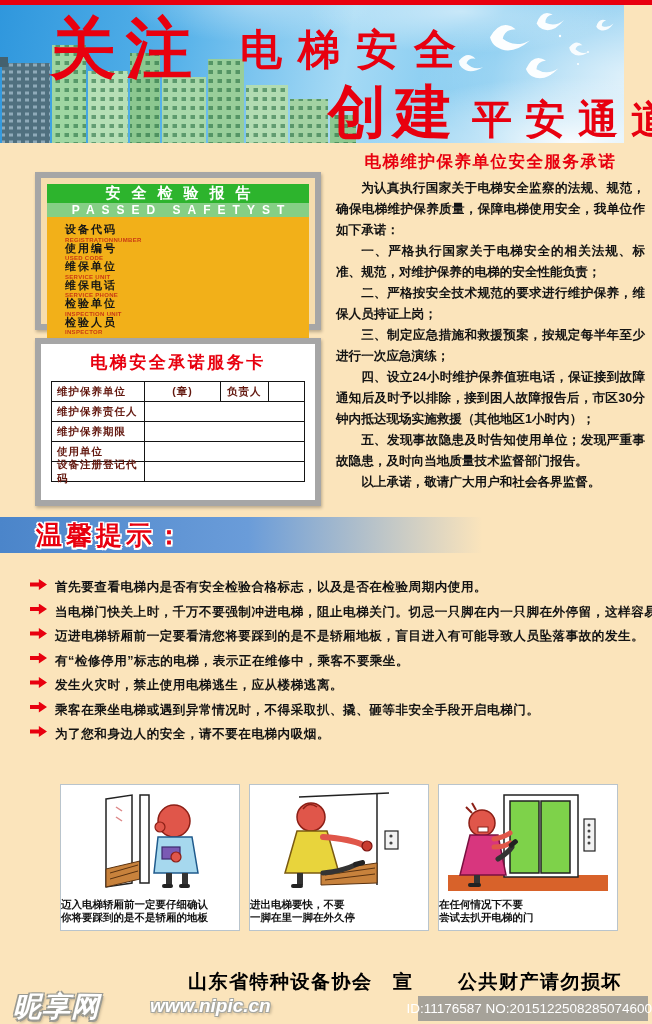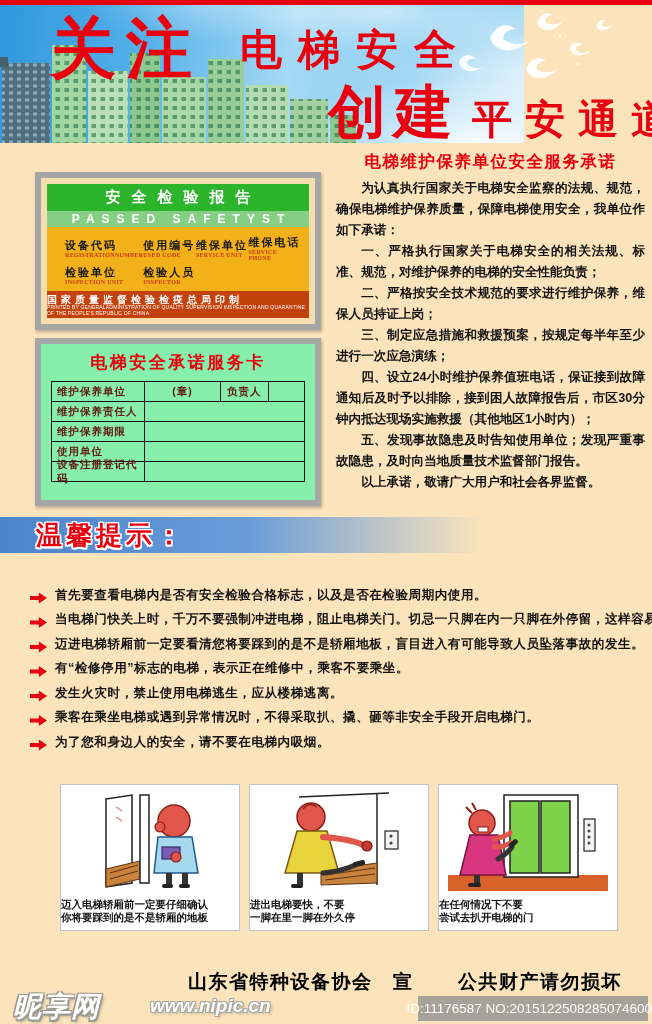--- a/index.html
+++ b/index.html
@@ -1,20 +1,20 @@
 <!DOCTYPE html>
 <html><head>
 <meta charset="utf-8">
 <style>
   html,body{margin:0;padding:0;}
   .poster{position:relative;width:652px;height:1024px;overflow:hidden;background:#fbe4bb;
     font-family:"Liberation Sans","DejaVu Sans",sans-serif;}
 
   
-  .sky{position:absolute;left:0;top:0;width:524px;height:143px;
+  .sky{position:absolute;left:0;top:0;width:624px;height:143px;
     background:
       radial-gradient(ellipse 300px 95px at 92% 100%, rgba(255,255,255,.95), rgba(255,255,255,0) 70%),
       radial-gradient(ellipse 220px 60px at 74% 8%, rgba(255,255,255,.55), rgba(255,255,255,0) 70%),
       radial-gradient(ellipse 320px 120px at 104% 55%, rgba(255,255,255,.75), rgba(255,255,255,0) 72%),
       radial-gradient(ellipse 180px 60px at 40% 0%, rgba(255,255,255,.35), rgba(255,255,255,0) 70%),
       linear-gradient(100deg,#2f97dd 0%,#55b1e9 28%,#a6daf5 55%,#7ac6ef 78%,#9bd3f2 100%);}
   .top-strip{position:absolute;left:0;top:0;width:652px;height:5px;background:#e8000f;}
   .skyline{position:absolute;left:0;bottom:0;}
   .doves{position:absolute;left:430px;top:8px;}
   .h-red{position:absolute;font-weight:bold;color:#e8000f;white-space:nowrap;
@@ -26,32 +26,32 @@
   .h2b{left:472px;top:92px;font-size:40px;letter-spacing:13px;}
 
   
   .cert{position:absolute;left:35px;top:172px;width:286px;height:158px;border:6px solid #a6a6a6;
     background:#f6ddae;padding:6px;box-sizing:border-box;box-shadow:1px 2px 3px rgba(0,0,0,.25);}
   .cert-inner{width:100%;height:100%;display:flex;flex-direction:column;border-radius:32px;}
   .cert-head{height:27px;background:#2db42d;color:#fff;font-weight:bold;font-size:15px;
     letter-spacing:11px;display:flex;align-items:center;justify-content:center;padding-left:11px;box-sizing:border-box;}
   .cert-sub{height:16px;background:#85cf85;color:#fff;font-weight:bold;font-size:12px;
     letter-spacing:7px;display:flex;align-items:center;justify-content:center;padding-left:7px;box-sizing:border-box;}
-  .cert-body{flex:1;background:#f2b019;display:grid;grid-template-columns:1fr 1fr 1fr 1fr;
-    padding:7px 8px 3px 18px;box-sizing:border-box;font-family:Liberation Serif, serif;}
+  .cert-body{flex:1;background:#f2b019;display:grid;grid-template-columns:1fr;
+    padding:7px 8px 3px 18px;box-sizing:border-box;}
   .fld{display:flex;flex-direction:column;justify-content:center;}
   .fld .cn{font-size:11px;font-weight:bold;color:#161616;letter-spacing:2px;line-height:11px;}
   .fld .en{font-size:6px;font-weight:bold;color:#c93a14;letter-spacing:.3px;margin-top:1.5px;line-height:6px;}
   .cert-foot{background:#c2410c;color:#fff;text-align:left;padding:3px 0 2px;}
   .cert-foot .f-cn{font-size:10px;font-weight:bold;letter-spacing:4px;line-height:11px;}
   .cert-foot .f-en{font-size:5px;line-height:5.5px;letter-spacing:.2px;}
 
   
   .card{position:absolute;left:35px;top:338px;width:286px;height:168px;border:6px solid #a6a6a6;
-    background:#86efac;padding:7px 10px;box-sizing:border-box;box-shadow:1px 2px 3px rgba(0,0,0,.25);}
+    background:#ffffff;padding:7px 10px;box-sizing:border-box;box-shadow:1px 2px 3px rgba(0,0,0,.25);}
   .card-title{color:#e8000f;font-size:17px;font-weight:bold;text-align:center;letter-spacing:2.5px;}
   .tbl{margin-top:7px;border:1.8px solid #151515;}
   .trow{display:flex;height:19px;border-bottom:1.6px solid #151515;}
   .trow:last-child{border-bottom:none;}
   .tcell{border-right:1.6px solid #151515;display:flex;align-items:center;box-sizing:border-box;
     font-size:10.5px;font-weight:bold;color:#63180f;letter-spacing:1px;}
   .tcell:last-child{border-right:none;}
   .tc-label{padding-left:5px;}
   .tc-center{justify-content:center;}
 
@@ -63,21 +63,21 @@
     text-align:justify;text-indent:2em;}
 
   
   .tip-banner{position:absolute;left:0;top:517px;width:652px;height:36px;
     background:linear-gradient(to right,#4b85ca,#6a9cd9 38%,rgba(250,227,186,0) 74%);
     display:flex;align-items:center;}
   .tip-banner-text{margin-left:36px;font-size:26px;font-weight:bold;color:#e8000f;letter-spacing:4px;
     text-shadow:-1.5px -1.5px 0 #fff,1.5px -1.5px 0 #fff,-1.5px 1.5px 0 #fff,1.5px 1.5px 0 #fff,
       0 -1.5px 0 #fff,0 1.5px 0 #fff,-1.5px 0 0 #fff,1.5px 0 0 #fff;}
   .tips{position:absolute;left:30px;top:579px;width:622px;}
-  .tip{display:flex;align-items:flex-end;height:24.5px;white-space:nowrap;overflow:hidden;}
+  .tip{display:flex;align-items:flex-start;height:24.5px;white-space:nowrap;overflow:hidden;}
   .arrow-icon{flex-shrink:0;width:17px;height:11px;margin-right:8px;background:#e8000f;
     clip-path:polygon(0 32%,52% 32%,52% 0,100% 50%,52% 100%,52% 68%,0 68%);}
   .tip-text{font-size:12.6px;font-weight:bold;color:#131313;letter-spacing:.5px;}
 
   
   .panel{position:absolute;top:784px;width:180px;height:147px;background:#fff;
     border:1px solid #b9c4cc;box-sizing:border-box;}
   .panel-1{left:60px;} .panel-2{left:249px;} .panel-3{left:438px;}
   .panel svg{display:block;margin:4px auto 0;}
   .caption{position:absolute;left:0;bottom:6px;width:100%;

